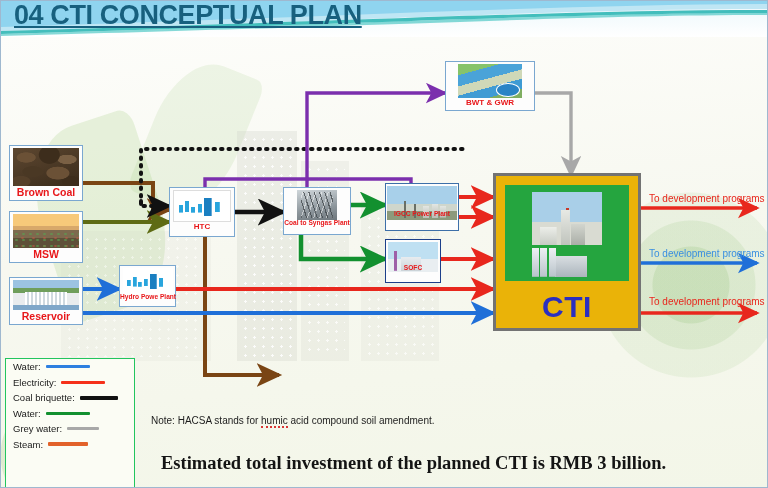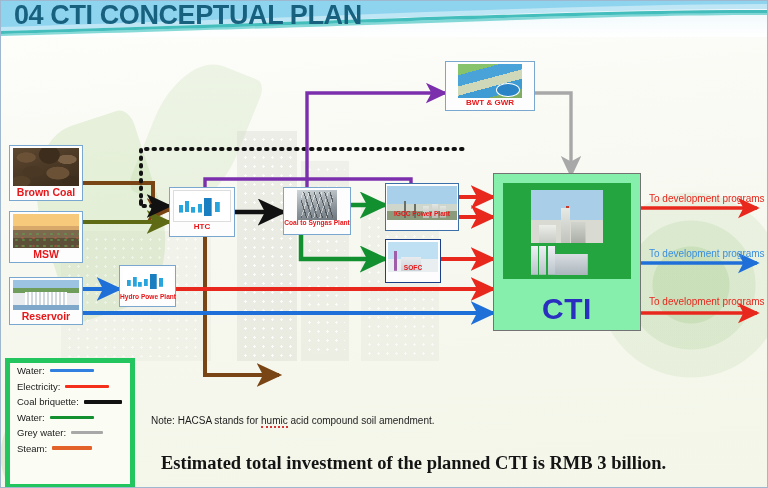--- a/index.html
+++ b/index.html
@@ -25,21 +25,21 @@
   .bld::after{content:"";position:absolute;inset:4px;
      background-image:radial-gradient(rgba(255,255,255,.85) 1px, transparent 1.4px);
      background-size:9px 9px;}
 
   
   .header{position:absolute;left:0;top:0;width:768px;height:36px;overflow:hidden;
      background:linear-gradient(180deg,#eaf7fb 0%,#ffffff 100%);}
   .header svg{position:absolute;left:0;top:0;}
   .title{position:absolute;left:13px;top:-1px;z-index:5;
      font-size:27px;font-weight:bold;color:#17607e;letter-spacing:-.4px;
-     font-family:"Liberation Sans", sans-serif;white-space:nowrap;}
+     font-family:"Liberation Sans", sans-serif;white-space:nowrap;text-decoration:underline;}
 
   
   .node{position:absolute;box-sizing:border-box;background:#fdfdfd;
      border:1px solid #7aa7d0;text-align:center;z-index:30;}
   .node .thumb{display:block;margin:2px auto 0;position:relative;overflow:hidden;}
   .node .cap{display:block;font-weight:bold;color:#e8171a;line-height:1.05;
      white-space:nowrap;}
 
   .cap-lg{font-size:10.5px;padding:1px 0 2px;}
   .cap-md{font-size:8px;padding:1px 0 1px;}
@@ -98,43 +98,43 @@
      border-radius:50%;background:#2a84c6;border:1.5px solid #fff;}
   .th-hacsa{background:radial-gradient(ellipse at 30% 30%,#5a3f28 0 14px,transparent 15px),
      linear-gradient(160deg,#4b3522,#2f2116);}
   .th-hacsa::after{content:"";position:absolute;left:30%;top:18%;width:22%;height:62%;
      background:
        radial-gradient(ellipse at 100% 0%,#6cc04a 0 7px,transparent 8px),
        radial-gradient(ellipse at 0% 26%,#6cc04a 0 6px,transparent 7px),
        linear-gradient(#3f7a2c,#3f7a2c) 50% 100%/2px 60% no-repeat;}
 
   
-  .cti-box{position:absolute;box-sizing:border-box;background:#86efac;
-     border:1px solid #737373;z-index:28;}
+  .cti-box{position:absolute;box-sizing:border-box;background:#eab308;
+     border:3px solid #737373;z-index:28;}
   .cti-green{position:absolute;left:9px;top:9px;right:9px;height:96px;background:#25a53f;}
   .cti-pic{position:absolute;left:22%;top:7%;width:56%;height:56%;
      background:linear-gradient(180deg,#a9cfe8 0 56%,#d9dbd2 56% 100%);}
   .cti-pic::after{content:"";position:absolute;left:4%;bottom:0;width:92%;height:70%;
      background:
        linear-gradient(#e7e9e4,#bfc3bc) 48% 100%/14% 96% no-repeat,
        linear-gradient(#d2d5ce,#a9ada6) 72% 100%/22% 58% no-repeat,
        linear-gradient(#eceee9,#c6cac3) 10% 100%/26% 50% no-repeat,
        linear-gradient(#c83a2a,#c83a2a) 51% 0%/5% 16% no-repeat;}
   .cti-pic2{position:absolute;left:18%;bottom:4%;width:64%;height:30%;
      background:
        linear-gradient(#eef1f4,#b9c3ca) 6% 100%/9% 100% no-repeat,
        linear-gradient(#eef1f4,#b9c3ca) 18% 100%/9% 100% no-repeat,
        linear-gradient(#eef1f4,#b9c3ca) 30% 100%/9% 100% no-repeat,
        linear-gradient(#d9dee2,#aab4bb) 58% 100%/40% 74% no-repeat;}
   .cti-label{position:absolute;left:0;right:0;bottom:4px;text-align:center;
      font-size:30px;font-weight:bold;color:#2b2fc0;letter-spacing:.5px;}
 
   
   .legend{position:absolute;box-sizing:border-box;background:#fbfcf4;
-     border:5px solid #22c55e;z-index:40;overflow:hidden;}
+     border:1px solid #22c55e;z-index:40;overflow:hidden;}
   .legend-row{display:flex;align-items:center;height:15.5px;padding-left:7px;}
   .legend-row .lbl{font-size:9.5px;color:#1a1a1a;white-space:nowrap;}
   .legend-row .swatch{height:3px;width:44px;margin-left:5px;border-radius:1px;}
 
   
   .note{position:absolute;font-size:10px;color:#1d1d1d;white-space:nowrap;z-index:40;}
   .note u{text-decoration:none;
      border-bottom:2px dotted #d83636;padding-bottom:0px;}
   .statement{position:absolute;z-index:40;white-space:nowrap;
      font-family:"Liberation Serif", serif;font-size:18.5px;font-weight:bold;color:#141414;}

